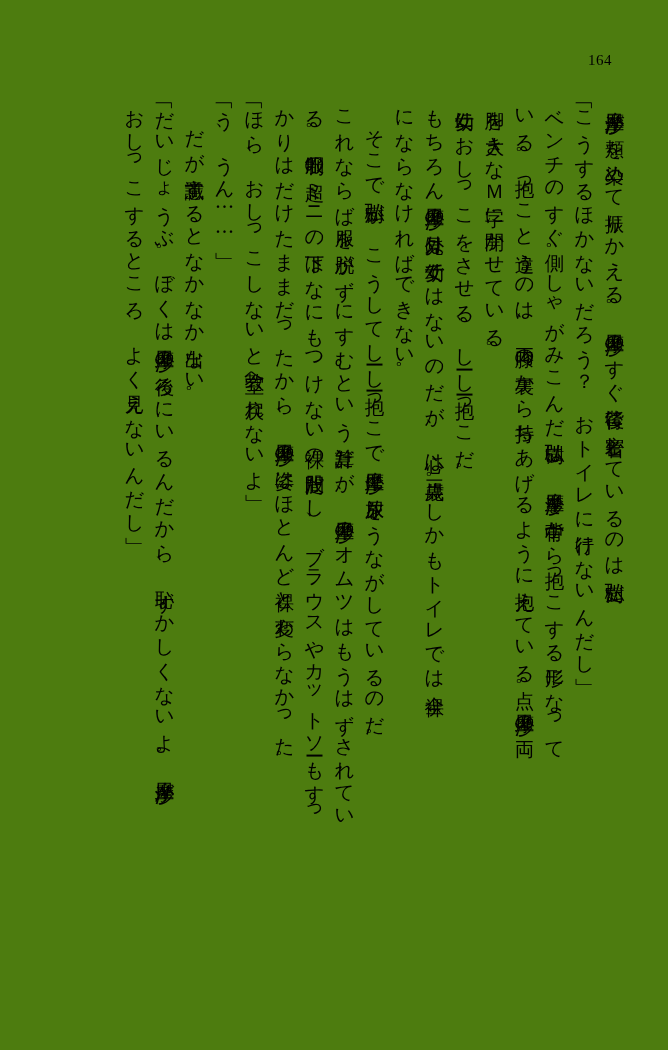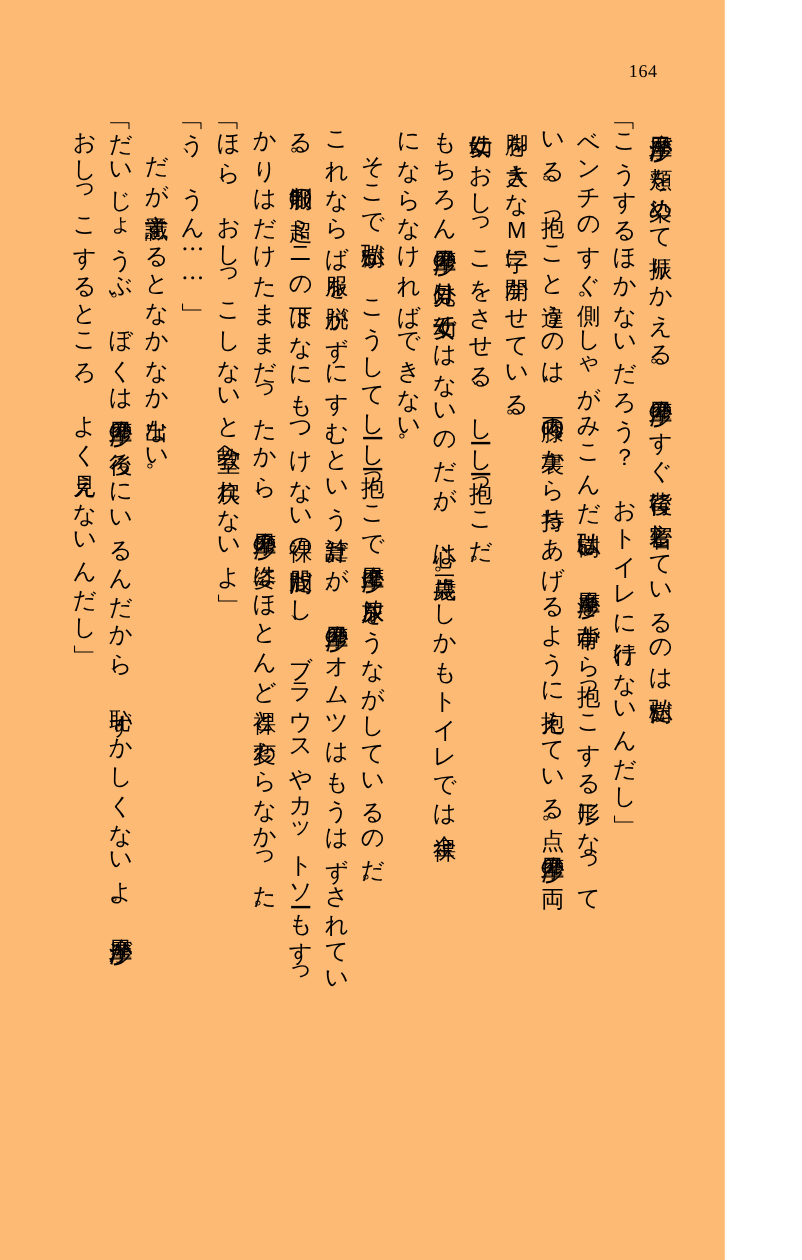--- a/index.html
+++ b/index.html
@@ -9,23 +9,23 @@
   }
   body {
     width: 668px;
     height: 1050px;
     overflow: hidden;
     font-family: "Liberation Serif", "DejaVu Serif", serif;
     color: #000000;
   }
   .page {
     position: relative;
-    width: 604px;
+    width: 668px;
     height: 1050px;
-    background: #fdba74;
+    background: #4d7c0f;
     box-sizing: border-box;
   }
   .page-number {
     position: absolute;
     top: 52px;
     right: 56px;
     font-size: 15px;
     letter-spacing: 0.5px;
     font-family: "Liberation Serif", "DejaVu Serif", serif;
     color: #000;

